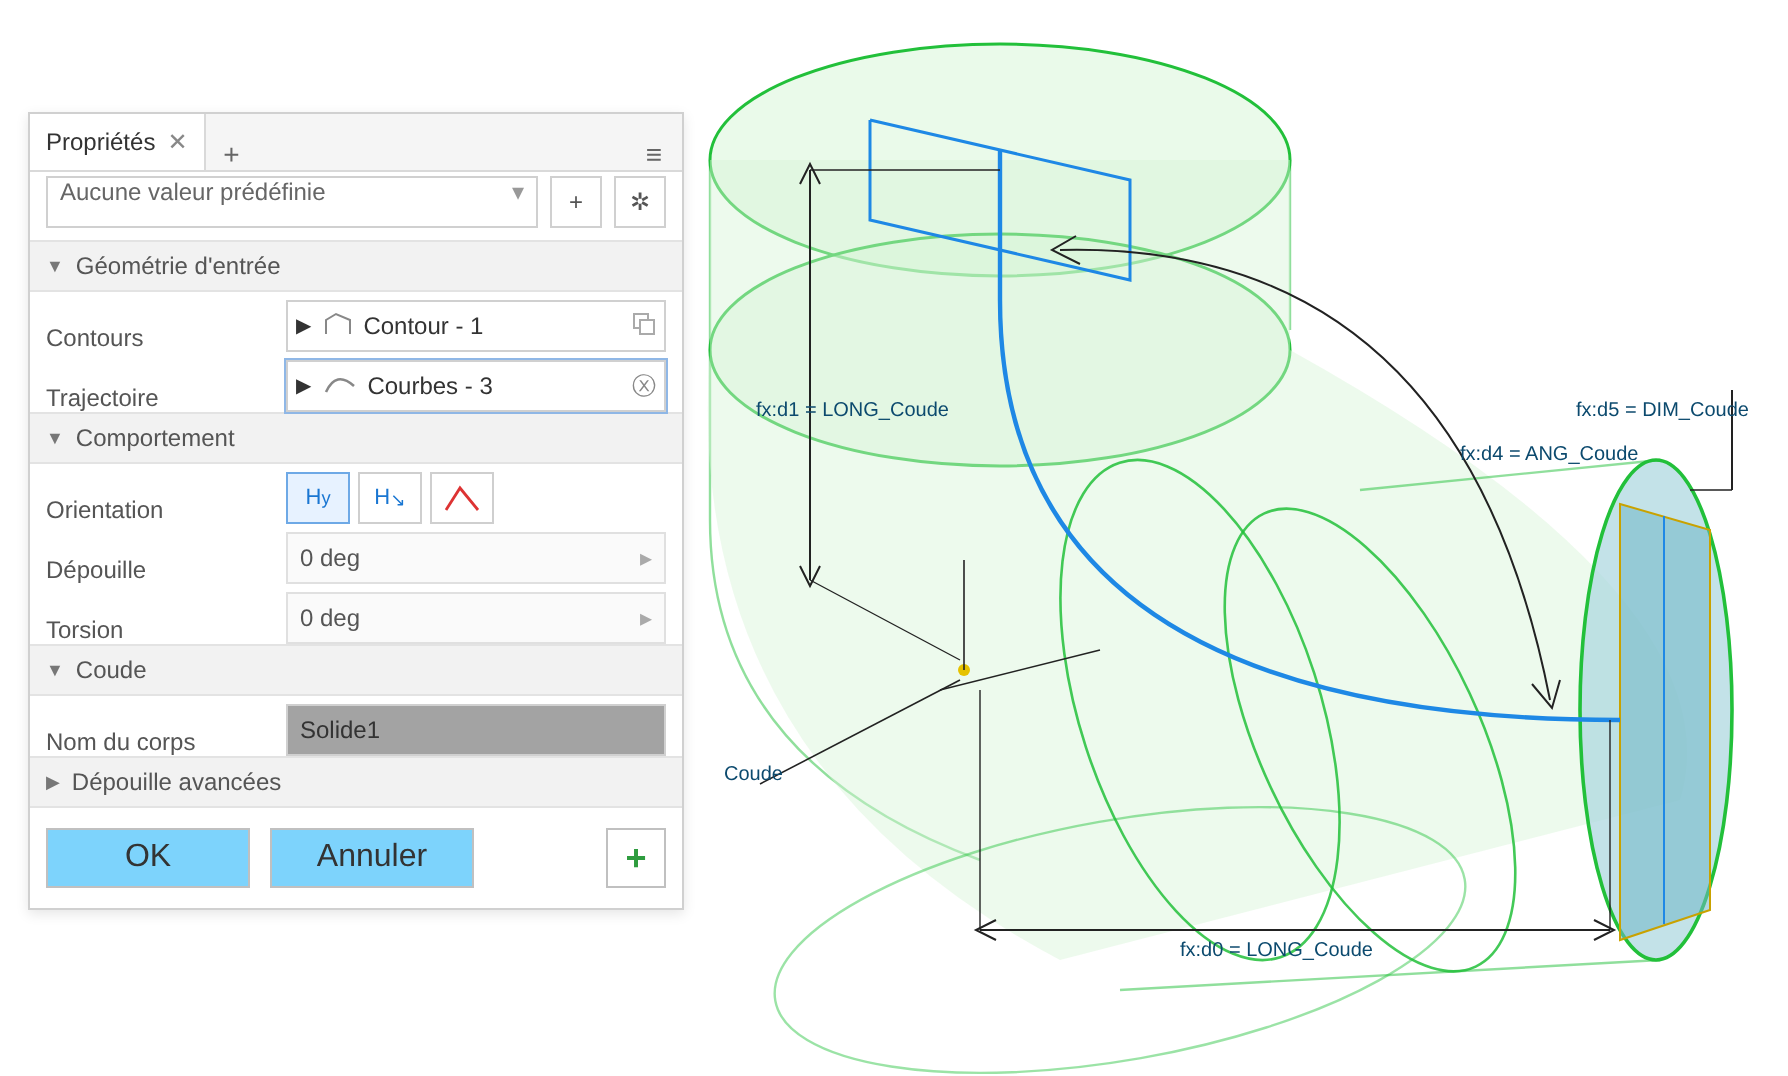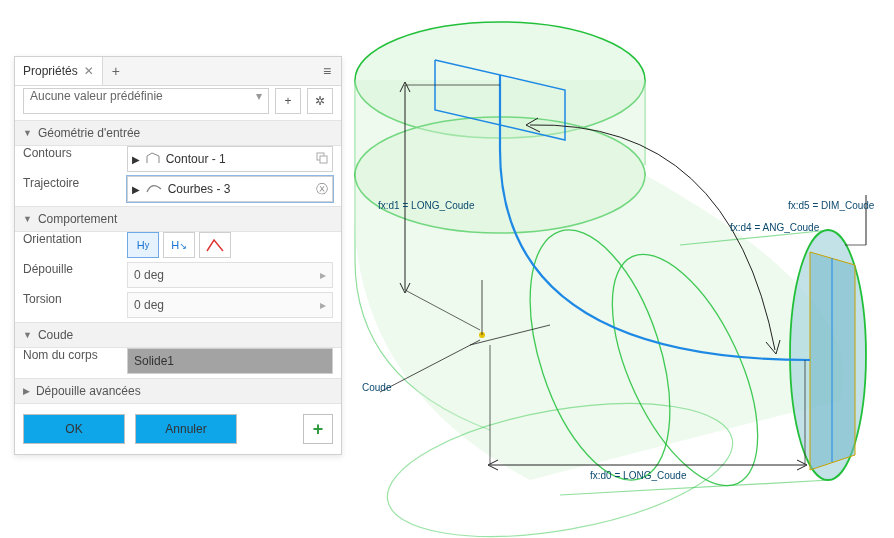--- a/index.html
+++ b/index.html
@@ -1,47 +1,47 @@
 <!DOCTYPE html>
 <html><head>
 <meta charset="utf-8">
 <style>
   html,body{margin:0;padding:0;font-family:"Segoe UI",Arial,sans-serif;font-size:12px;color:#333;background:#fff}
   .stage{position:relative;width:894px;height:538px;overflow:hidden}
   
   .panel{position:absolute;left:14px;top:56px;width:326px;border:1px solid #d0d0d0;background:#fff;box-shadow:0 2px 6px rgba(0,0,0,.1)}
-  .tabbar{display:flex;align-items:center;height:28px;border-bottom:1px solid #d9d9d9;background:#f5f5f5}
+  .tabbar{display:flex;align-items:flex-end;height:28px;border-bottom:1px solid #d9d9d9;background:#f5f5f5}
   .tab{display:flex;align-items:center;height:28px;padding:0 8px;background:#fff;border-right:1px solid #d9d9d9;font-size:12px;color:#333}
   .tab .x{margin-left:6px;color:#888}
   .tabbar .plus{width:26px;text-align:center;color:#666;font-size:14px}
   .tabbar .spacer{flex:1}
   .tabbar .ham{width:28px;text-align:center;color:#666;font-size:14px}
   .name-row{display:flex;align-items:center;gap:6px;padding:4px 8px}
   .feature-name{color:#0a76c4;border-bottom:1px solid #0a76c4}
   .name-row .spacer{flex:1}
   .mini-icon{width:18px;height:18px;display:inline-flex;align-items:center;justify-content:center;color:#777;border-radius:3px}
   .preset-row{display:flex;align-items:center;gap:6px;padding:2px 8px 6px 8px}
   .preset{flex:1;height:24px;border:1px solid #d0d0d0;background:#fff;display:flex;padding:0 6px;color:#666}
   .preset .chev{margin-left:auto;color:#999}
   .sq-btn{width:24px;height:24px;border:1px solid #d0d0d0;background:#fff;display:flex;align-items:center;justify-content:center;color:#555}
   .section-head{display:flex;align-items:center;gap:6px;background:#f2f2f2;border-top:1px solid #e3e3e3;border-bottom:1px solid #e3e3e3;height:24px;padding:0 8px;color:#555}
   .section-head .tri{font-size:9px;color:#777}
-  .row{display:flex;align-items:flex-start;height:30px;padding:0 8px;gap:4px}
+  .row{display:flex;align-items:flex-end;height:30px;padding:0 8px;gap:20px}
   .row .lbl{width:100px;color:#555}
   .field{flex:1;display:flex;align-items:center;height:24px;border:1px solid #d0d0d0;background:#fff;padding:0 4px;gap:6px;color:#333}
   .field.selected{outline:1px solid #8fb7e6}
   .field .endicon{margin-left:auto;color:#888}
   .orient{display:flex;gap:4px;align-items:center}
   .toggle{width:30px;height:24px;border:1px solid #cfcfcf;display:flex;align-items:center;justify-content:center;font-size:11px;color:#1976d2;background:#fff}
   .toggle.active{background:#e7f2ff;border-color:#6ea9e6}
   .num-field{flex:1;display:flex;align-items:center;height:24px;border:1px solid #e0e0e0;background:#fafafa;padding:0 6px;color:#555}
   .num-field .chev{margin-left:auto;color:#aaa}
   .text-field{flex:1;height:24px;border:1px solid #d0d0d0;background:#a3a3a3;padding:0 6px;display:flex;align-items:center}
   .footer{display:flex;align-items:center;gap:10px;padding:10px 8px}
-  .btn{height:28px;border:1px solid #c0c0c0;background:#0ea5e9;display:flex;align-items:center;justify-content:center;font-size:12px;color:#333}
+  .btn{height:28px;border:1px solid #c0c0c0;background:#7dd3fc;display:flex;align-items:center;justify-content:center;font-size:16px;color:#333}
   .btn.ok{width:100px}
   .btn.cancel{width:100px}
   .footer .spacer{flex:1}
   .add-big{width:28px;height:28px;border:1px solid #c0c0c0;display:flex;align-items:center;justify-content:center;color:#2e9c3e;font-size:18px;font-weight:bold}
   
   .scene{position:absolute;left:350px;top:0;width:544px;height:538px}
   .scene svg{position:absolute;left:0;top:0}
   .dim-label{position:absolute;font-size:10px;color:#0c4a6e;white-space:nowrap}
   .pointer-icon{font-size:10px;color:#333}
 </style>

